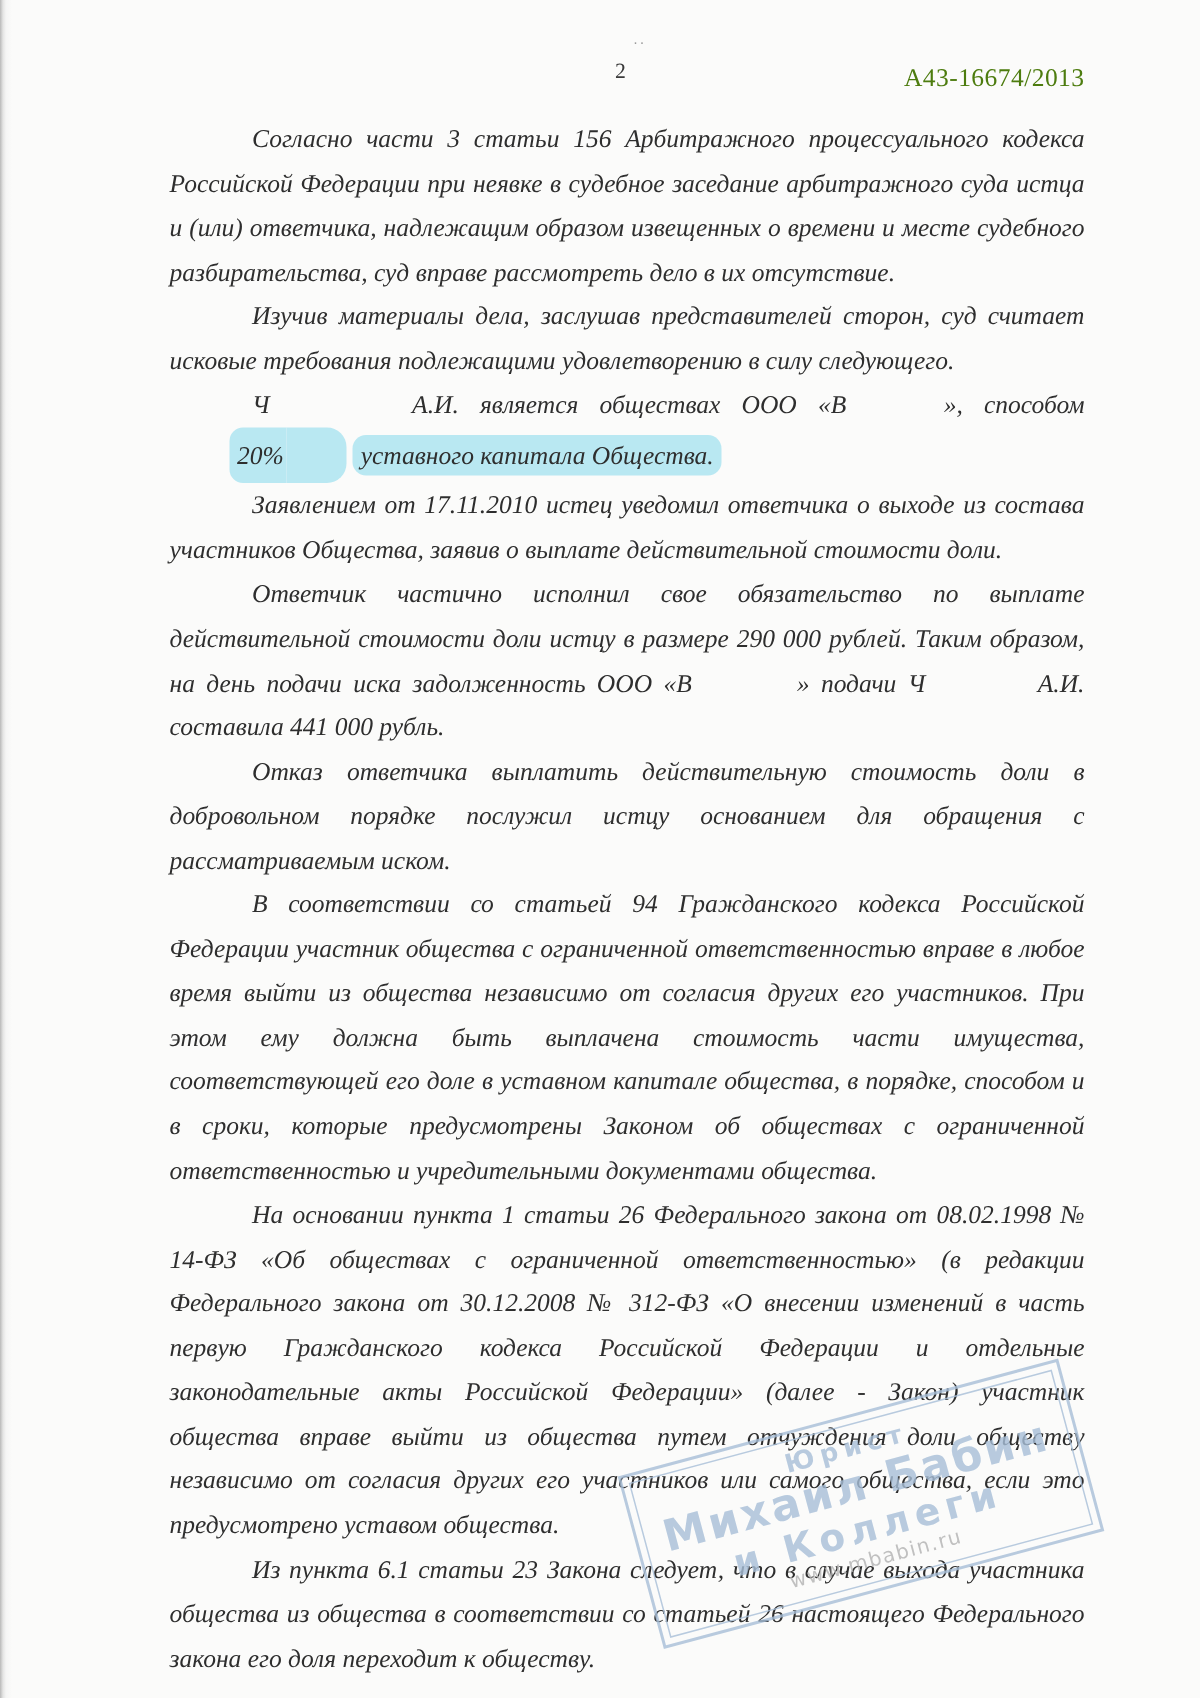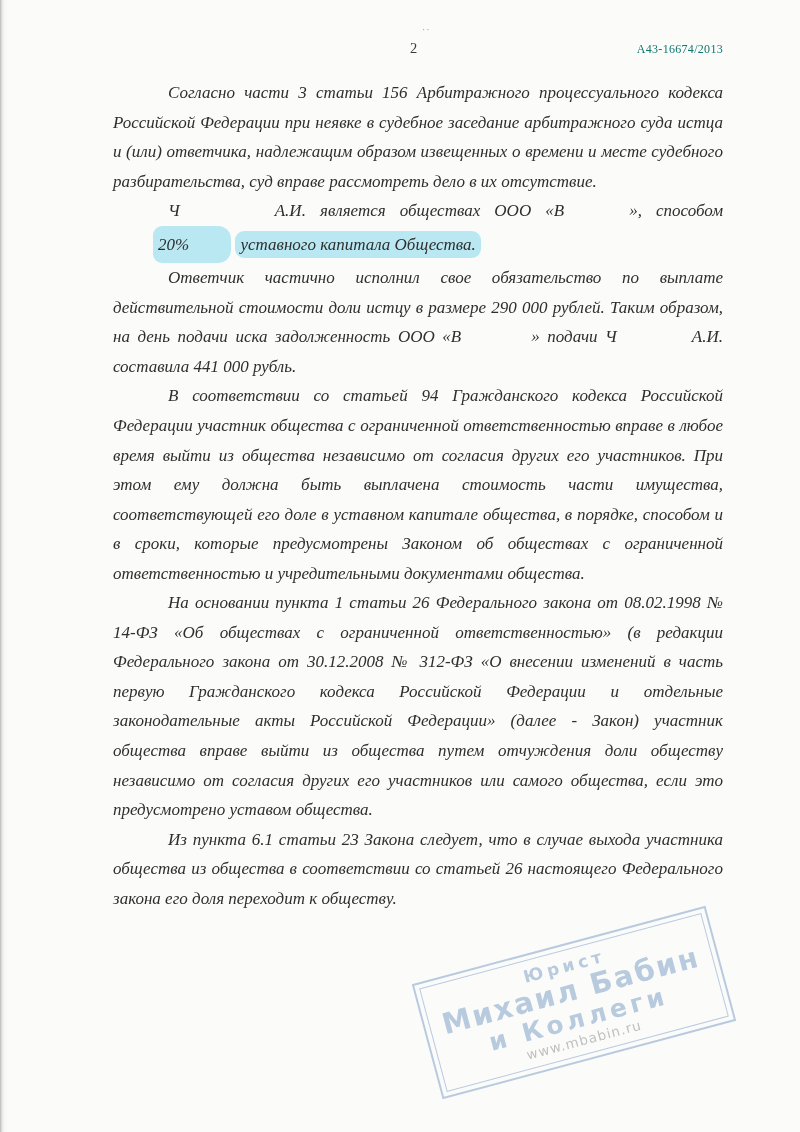--- a/index.html
+++ b/index.html
@@ -11,21 +11,21 @@
   }
   .scan-edge{
     position:absolute;left:0;top:0;bottom:0;width:8px;
     background:linear-gradient(to right,rgba(105,105,105,.45) 0px,rgba(150,150,150,.22) 2px,rgba(200,200,200,.10) 4px,rgba(0,0,0,0) 8px);
     pointer-events:none;z-index:5;
   }
   .smudge{
     position:absolute;left:422px;top:24px;font-size:10px;color:#9a9a9a;letter-spacing:1px;
   }
   .page-number{position:absolute;left:410px;top:40px;font-size:14.5px;color:#3a3a3a;}
-  .case-number{position:absolute;right:77px;top:42px;font-size:12px;color:#0f766e;letter-spacing:.3px;}
+  .case-number{position:absolute;right:77px;top:42px;font-size:17px;color:#4d7c0f;letter-spacing:.3px;}
   .doc-body{
     position:absolute;left:113px;top:78px;width:610px;z-index:2;
     font-size:17px;line-height:29.55px;text-align:justify;
   }
   .para{margin:0;text-indent:55px;font-style:italic;}
   .gap{display:inline-block;height:1px;}
   .hl{
     background:var(--hl,#b9e8f2);
     padding:4px 5px;border-radius:9px;
     box-decoration-break:clone;margin-left:40px;-webkit-box-decoration-break:clone;
@@ -61,22 +61,25 @@
 
 <div class="page">
   <div class="scan-edge"></div>
 
   <span class="smudge">··</span>
   <span class="page-number">2</span>
   <span class="case-number">А43-16674/2013</span>
 
   <div class="doc-body" id="doc-body">
       <p class="para"><span>Согласно части 3 статьи 156 Арбитражного процессуального кодекса Российской Федерации при неявке в судебное заседание арбитражного суда истца и (или) ответчика, надлежащим образом извещенных о времени и месте судебного разбирательства, суд вправе рассмотреть дело в их отсутствие.</span></p>
+      <p class="para"><span>Изучив материалы дела, заслушав представителей сторон, суд считает исковые требования подлежащими удовлетворению в силу следующего.</span></p>
       <p class="para"><span>Ч</span><span class="gap" style="width: 95px;"></span><span>А.И. является обществах ООО «В</span><span class="gap" style="width: 65px;"></span><span>», способом </span><span class="hl hl-extend">20%</span><span> </span><span class="hl">уставного капитала Общества.</span></p>
+      <p class="para"><span>Заявлением от 17.11.2010 истец уведомил ответчика о выходе из состава участников Общества, заявив о выплате действительной стоимости доли.</span></p>
       <p class="para"><span>Ответчик частично исполнил свое обязательство по выплате действительной стоимости доли истцу в размере 290 000 рублей. Таким образом, на день подачи иска задолженность ООО «В</span><span class="gap" style="width: 70px;"></span><span>» подачи Ч</span><span class="gap" style="width: 75px;"></span><span>А.И. составила 441 000 рубль.</span></p>
+      <p class="para"><span>Отказ ответчика выплатить действительную стоимость доли в добровольном порядке послужил истцу основанием для обращения с рассматриваемым иском.</span></p>
       <p class="para"><span>В соответствии со статьей 94 Гражданского кодекса Российской Федерации участник общества с ограниченной ответственностью вправе в любое время выйти из общества независимо от согласия других его участников. При этом ему должна быть выплачена стоимость части имущества, соответствующей его доле в уставном капитале общества, в порядке, способом и в сроки, которые предусмотрены Законом об обществах с ограниченной ответственностью и учредительными документами общества.</span></p>
       <p class="para"><span>На основании пункта 1 статьи 26 Федерального закона от 08.02.1998 № 14-ФЗ «Об обществах с ограниченной ответственностью» (в редакции Федерального закона от 30.12.2008 № 312-ФЗ «О внесении изменений в часть первую Гражданского кодекса Российской Федерации и отдельные законодательные акты Российской Федерации» (далее - Закон) участник общества вправе выйти из общества путем отчуждения доли обществу независимо от согласия других его участников или самого общества, если это предусмотрено уставом общества.</span></p>
       <p class="para"><span>Из пункта 6.1 статьи 23 Закона следует, что в случае выхода участника общества из общества в соответствии со статьей 26 настоящего Федерального закона его доля переходит к обществу.</span></p>
     </div>
 
   <div class="stamp">
     <div class="stamp-border">
       <div class="stamp-title">Юрист</div>
       <div class="stamp-name">Михаил Бабин</div>
       <div class="stamp-suffix">и Коллеги</div>

